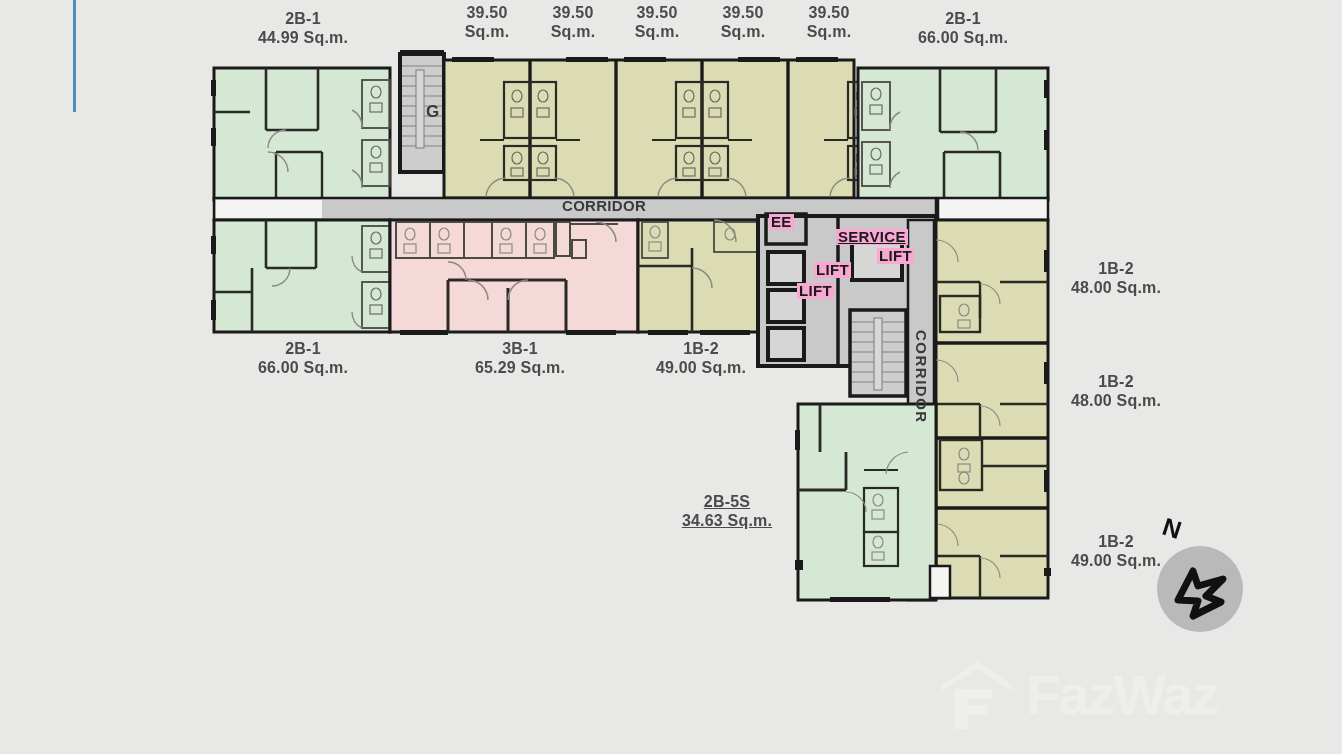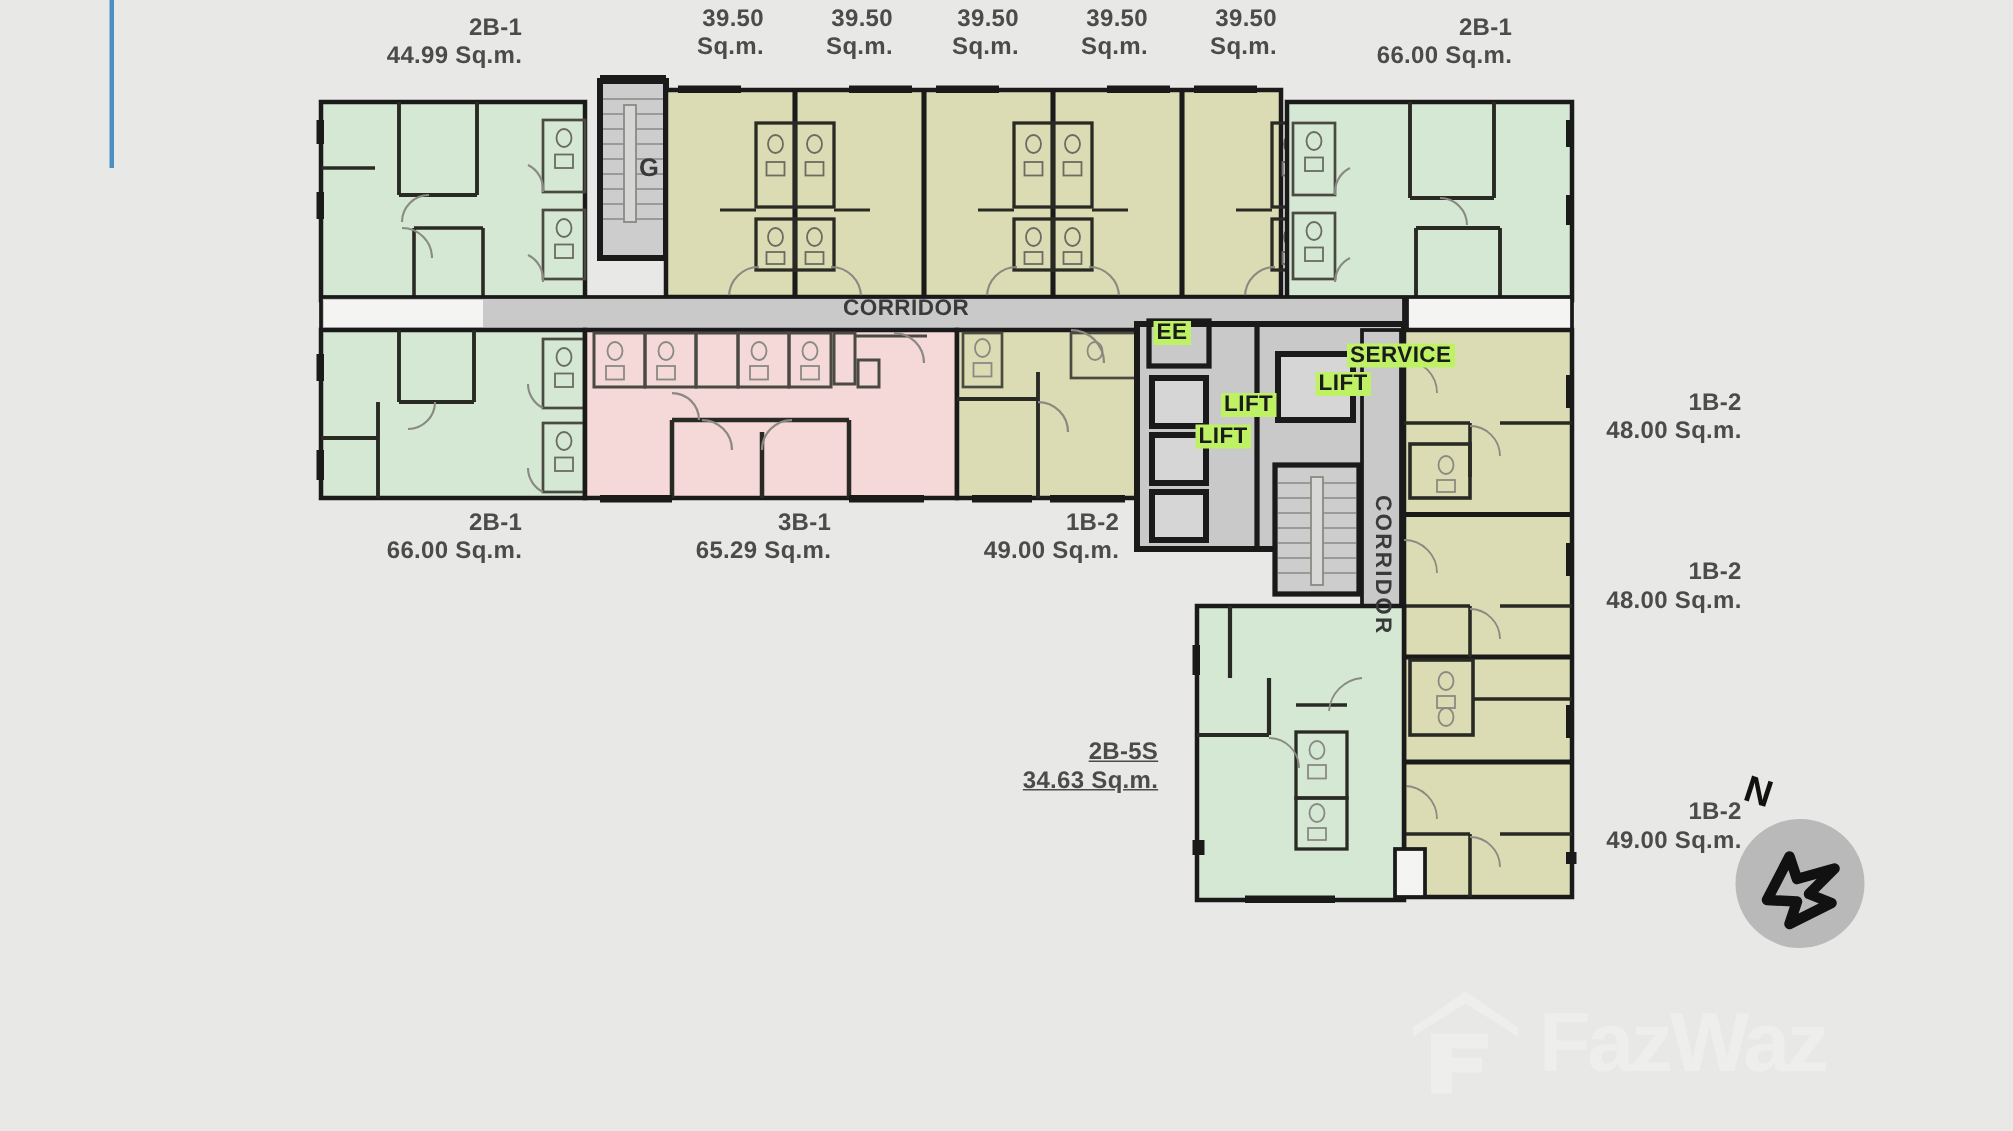--- a/index.html
+++ b/index.html
@@ -15,32 +15,32 @@
 
   
   .lbl{
     position:absolute;
     color:#4b4b4b;
     font-weight:bold;
     font-family:"Liberation Sans", sans-serif;
     white-space:nowrap;
     letter-spacing:.2px;
     line-height:1.18;
-    text-align:right;
+    text-align:center;
   }
   .lbl.ctr{transform:translateX(-50%);}
 
   
   .planlbl{
     position:absolute;
     font-family:"Liberation Sans", sans-serif;
     font-weight:bold;
     font-size:15px;
     color:#1b1b1b;
-    background:#bef264;
+    background:#f9a8d4;
     padding:0 2px;
     white-space:nowrap;
     line-height:1.05;
     letter-spacing:.3px;
     z-index:40;
     text-align:center;
   }
   .planlbl.plain{background:transparent;color:#3a3a3a;}
   .vertlbl{
     position:absolute;
@@ -474,21 +474,21 @@
 
   <div class="planlbl plain" style="left:560px;top:198px;">CORRIDOR</div>
 
   <div class="vertlbl" style="left:913px;top:330px;">CORRIDOR</div>
 
   <div class="planlbl" style="left:769px;top:214px;">EE</div>
 
   <div class="planlbl" style="left:814px;top:262px;">LIFT</div>
   <div class="planlbl" style="left:797px;top:283px;">LIFT</div>
 
-  <div class="planlbl" style="left:898px;top:229px;">SERVICE</div>
+  <div class="planlbl" style="left:836px;top:229px;text-decoration:underline;">SERVICE</div>
   <div class="planlbl" style="left:877px;top:248px;">LIFT</div>
 
   <div class="planlbl plain" style="left:424px;top:103px;font-size:17px;">G</div>
 
   <div id="labels-top">
       <div class="lbl ctr" style="left: 303px; top: 10px;">
         <div class="unit">2B-1</div>
         <div class="area">44.99 Sq.m.</div>
       </div>
       <div class="lbl ctr" style="left: 487px; top: 4px;">
@@ -514,21 +514,21 @@
       <div class="lbl ctr" style="left: 963px; top: 10px;">
         <div class="unit">2B-1</div>
         <div class="area">66.00 Sq.m.</div>
       </div>
     </div>
   <div id="labels-bleft">
       <div class="lbl ctr" style="left: 303px; top: 340px;">
         <div class="unit">2B-1</div>
         <div class="area">66.00 Sq.m.</div>
       </div>
-      <div class="lbl ctr" style="left: 509px; top: 340px;">
+      <div class="lbl ctr" style="left: 520px; top: 340px;">
         <div class="unit">3B-1</div>
         <div class="area">65.29 Sq.m.</div>
       </div>
       <div class="lbl ctr" style="left: 701px; top: 340px;">
         <div class="unit">1B-2</div>
         <div class="area">49.00 Sq.m.</div>
       </div>
     </div>
   <div id="labels-right">
       <div class="lbl ctr" style="left: 1116px; top: 260px;">

